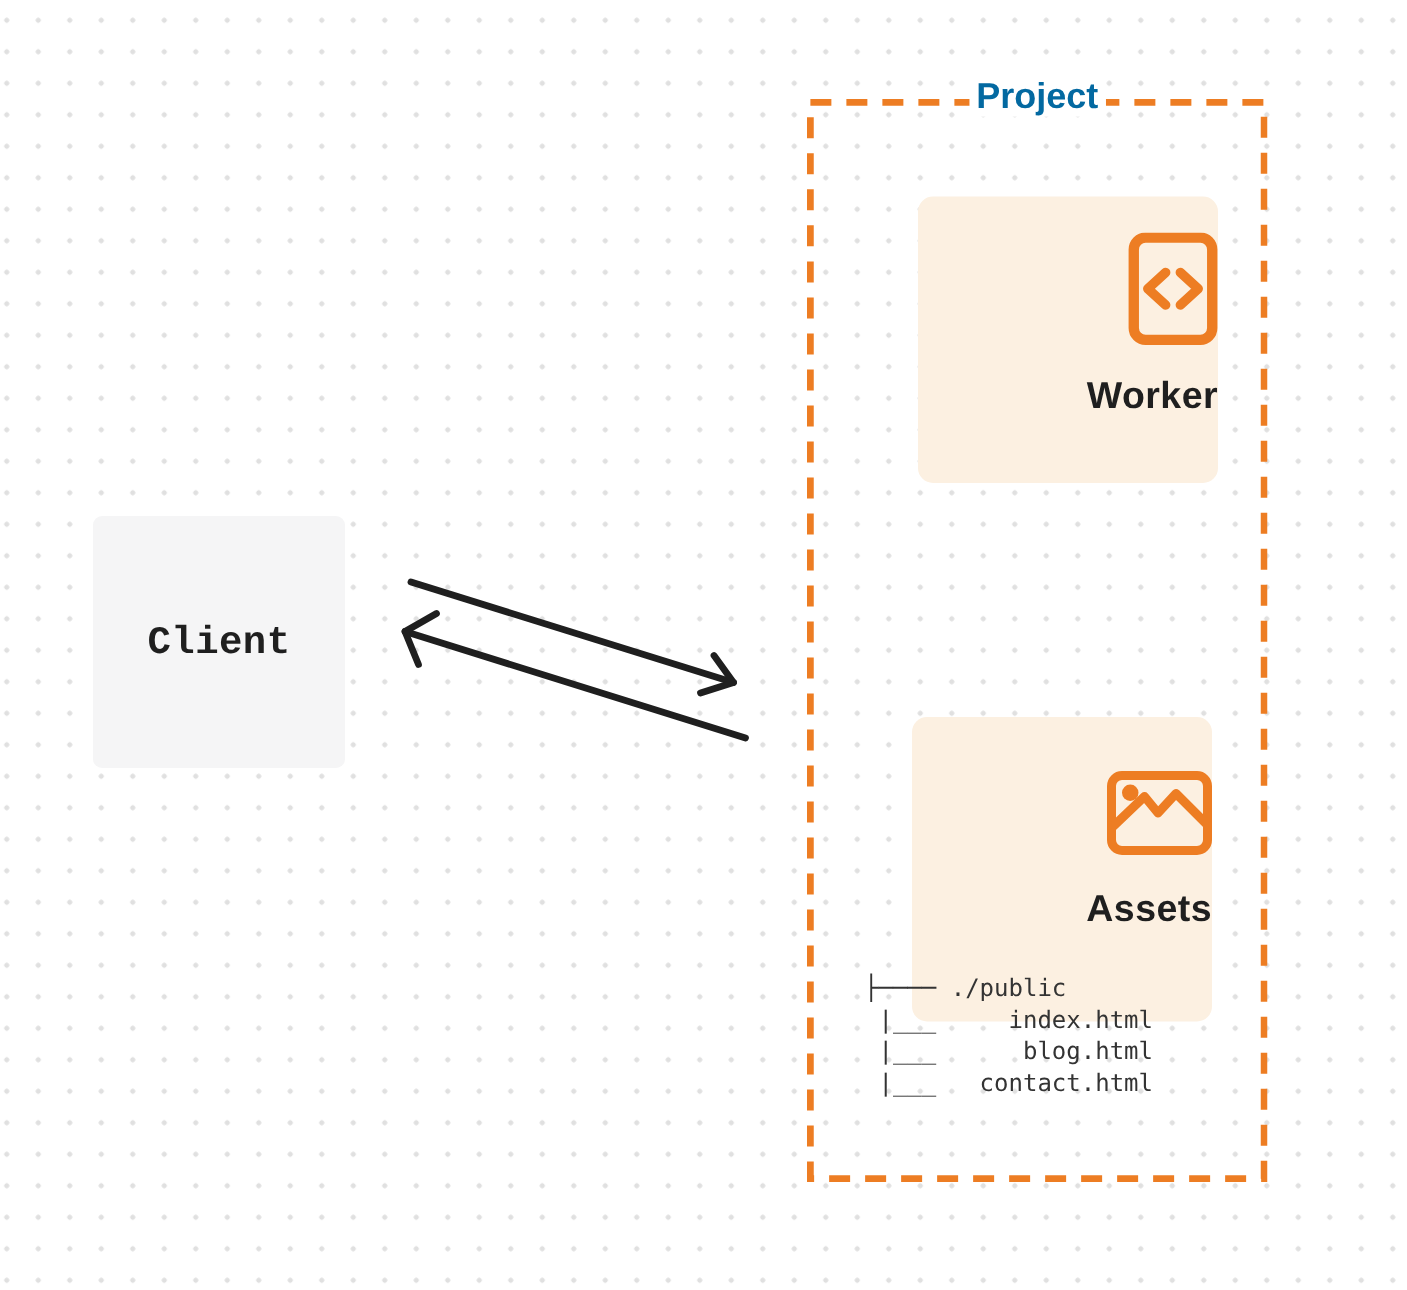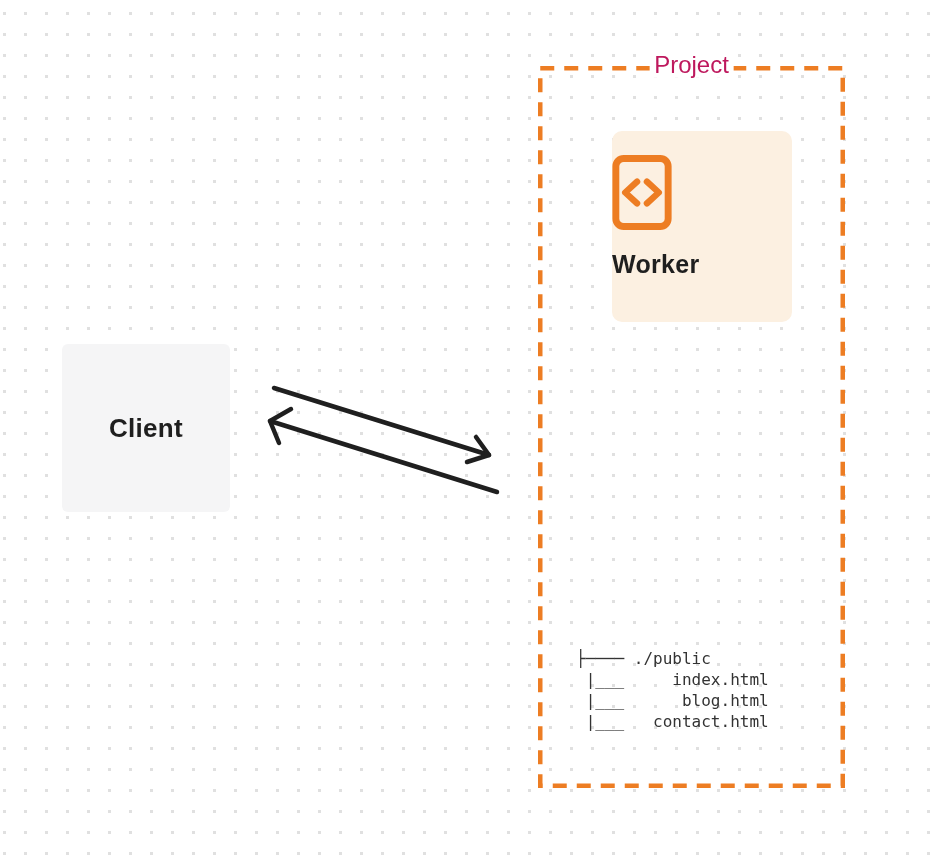--- a/index.html
+++ b/index.html
@@ -30,20 +30,21 @@
     border-radius: 6px;
     display: flex;
     align-items: center;
     justify-content: center;
   }
   .client-box .node-label {
     font-size: 26px;
     font-weight: 700;
     color: #1f1f1f;
     letter-spacing: 0.3px;
+    font-family: Liberation Mono, monospace;
   }
 
   
   .request-label {
     position: absolute;
     left: 281px;
     top: 341px;
     font-size: 18px;
     font-weight: 700;
     color: #1b1b1b;
@@ -72,37 +73,37 @@
     top: 0;
   }
   .project-title {
     position: absolute;
     top: 0;
     left: 50%;
     transform: translate(-50%, -54%);
     background: #ffffff;
     padding: 0 5px;
     font-size: 24px;
-    font-weight: 400;
-    color: #be185d;
+    font-weight: 700;
+    color: #0369a1;
     line-height: 1.1;
     white-space: nowrap;
     text-align: right;
   }
 
   
   .card {
     position: absolute;
-    width: 180px;
+    width: 200px;
     height: 167px;
     background: #fcf0e1;
     border-radius: 10px;
     display: flex;
     flex-direction: column;
-    align-items: flex-start;
+    align-items: flex-end;
   }
   .card.worker { left: 74px; top: 65px; padding-top: 24px; }
   .card.assets { left: 70px; top: 412px; padding-top: 36px; }
   .card .card-label {
     font-size: 25px;
     font-weight: 700;
     color: #1f1f1f;
     letter-spacing: 0.3px;
   }
   .card.worker .card-label { margin-top: 20px; }
@@ -155,20 +156,28 @@
       <svg width="60" height="75" viewBox="0 0 60 76">
         <rect x="3.5" y="3.5" width="53" height="69" rx="8" fill="none" stroke="#ed7d23" stroke-width="7"></rect>
         <g fill="none" stroke="#ed7d23" stroke-width="6.5" stroke-linecap="round" stroke-linejoin="round">
           <polyline points="25,27 13,38 25,49"></polyline>
           <polyline points="35,27 47,38 35,49"></polyline>
         </g>
       </svg>
       <div class="card-label">Worker</div>
     </div>
 
+    <div class="card assets">
+      <svg width="70" height="56" viewBox="0 0 70 56">
+        <rect x="3" y="3" width="64" height="50" rx="7" fill="none" stroke="#ed7d23" stroke-width="6"></rect>
+        <circle cx="15.5" cy="14.5" r="5.5" fill="#ed7d23"></circle>
+        <polyline points="3,38 25,17 34,28 46,15 67,36" fill="none" stroke="#ed7d23" stroke-width="6" stroke-linejoin="round" stroke-linecap="butt"></polyline>
+      </svg>
+      <div class="card-label">Assets</div>
+    </div>
 
     <pre class="file-tree">├──── ./public
  |___     index.html
  |___      blog.html
  |___   contact.html</pre>
   </div>
 
 </div>
 
 </body></html>

